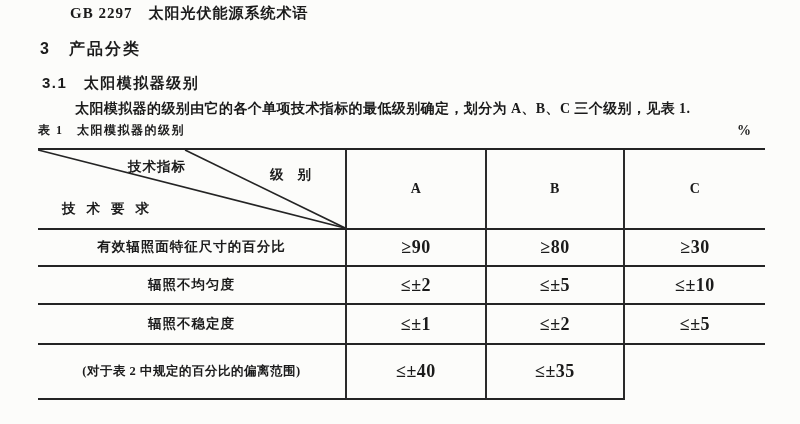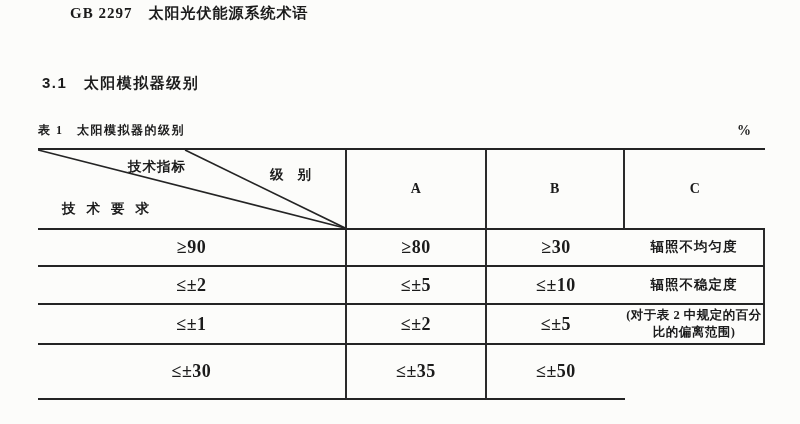--- a/index.html
+++ b/index.html
@@ -83,21 +83,23 @@
   }
   .row-label .sub { font-size: 12.5px; letter-spacing: 0.5px; }
   .value-cell { font-size: 18px; letter-spacing: 0.5px; }
 </style>
 </head>
 <body>
 
 <div class="page">
 
   <div class="doc-ref">GB 2297　太阳光伏能源系统术语</div>
+  <div class="sec-heading">3　产品分类</div>
   <div class="subsec-heading">3.1　太阳模拟器级别</div>
+  <div class="paragraph">太阳模拟器的级别由它的各个单项技术指标的最低级别确定，划分为 A、B、C 三个级别，见表 1.</div>
 
   <div class="caption-row">
     <div class="table-caption">表 1　太阳模拟器的级别</div>
     <div class="unit-label">%</div>
   </div>
 
   <div class="gb-table">
 
     <div class="cell vsep corner-cell">
       <svg viewBox="0 0 309 80" preserveAspectRatio="none">
@@ -105,20 +107,23 @@
         <line x1="148" y1="0" x2="309" y2="80" stroke="#242424" stroke-width="1.7"></line>
       </svg>
       <span class="corner-label corner-top">技术指标</span>
       <span class="corner-label corner-right">级别</span>
       <span class="corner-label corner-bottom">技术要求</span>
     </div>
     <div class="cell vsep col-head">A</div>
     <div class="cell vsep col-head">B</div>
     <div class="cell col-head">C</div>
 
+    <div class="cell vsep row-label">
+      <span>有效辐照面特征尺寸的百分比</span>
+    </div>
     <div class="cell vsep value-cell">≥90</div>
     <div class="cell vsep value-cell">≥80</div>
     <div class="cell value-cell">≥30</div>
 
     <div class="cell vsep row-label">
       <span>辐照不均匀度</span>
     </div>
     <div class="cell vsep value-cell">≤±2</div>
     <div class="cell vsep value-cell">≤±5</div>
     <div class="cell value-cell">≤±10</div>
@@ -126,18 +131,17 @@
     <div class="cell vsep row-label">
       <span>辐照不稳定度</span>
     </div>
     <div class="cell vsep value-cell">≤±1</div>
     <div class="cell vsep value-cell">≤±2</div>
     <div class="cell value-cell">≤±5</div>
 
     <div class="cell vsep row-label">
       <span class="sub">(对于表 2 中规定的百分比的偏离范围)</span>
     </div>
-    <div class="cell vsep value-cell">≤±30</div>
+    <div class="cell vsep value-cell">≤±40</div>
     <div class="cell vsep value-cell">≤±35</div>
-    <div class="cell value-cell">≤±50</div>
 
   </div>
 </div>
 
 </body></html>

